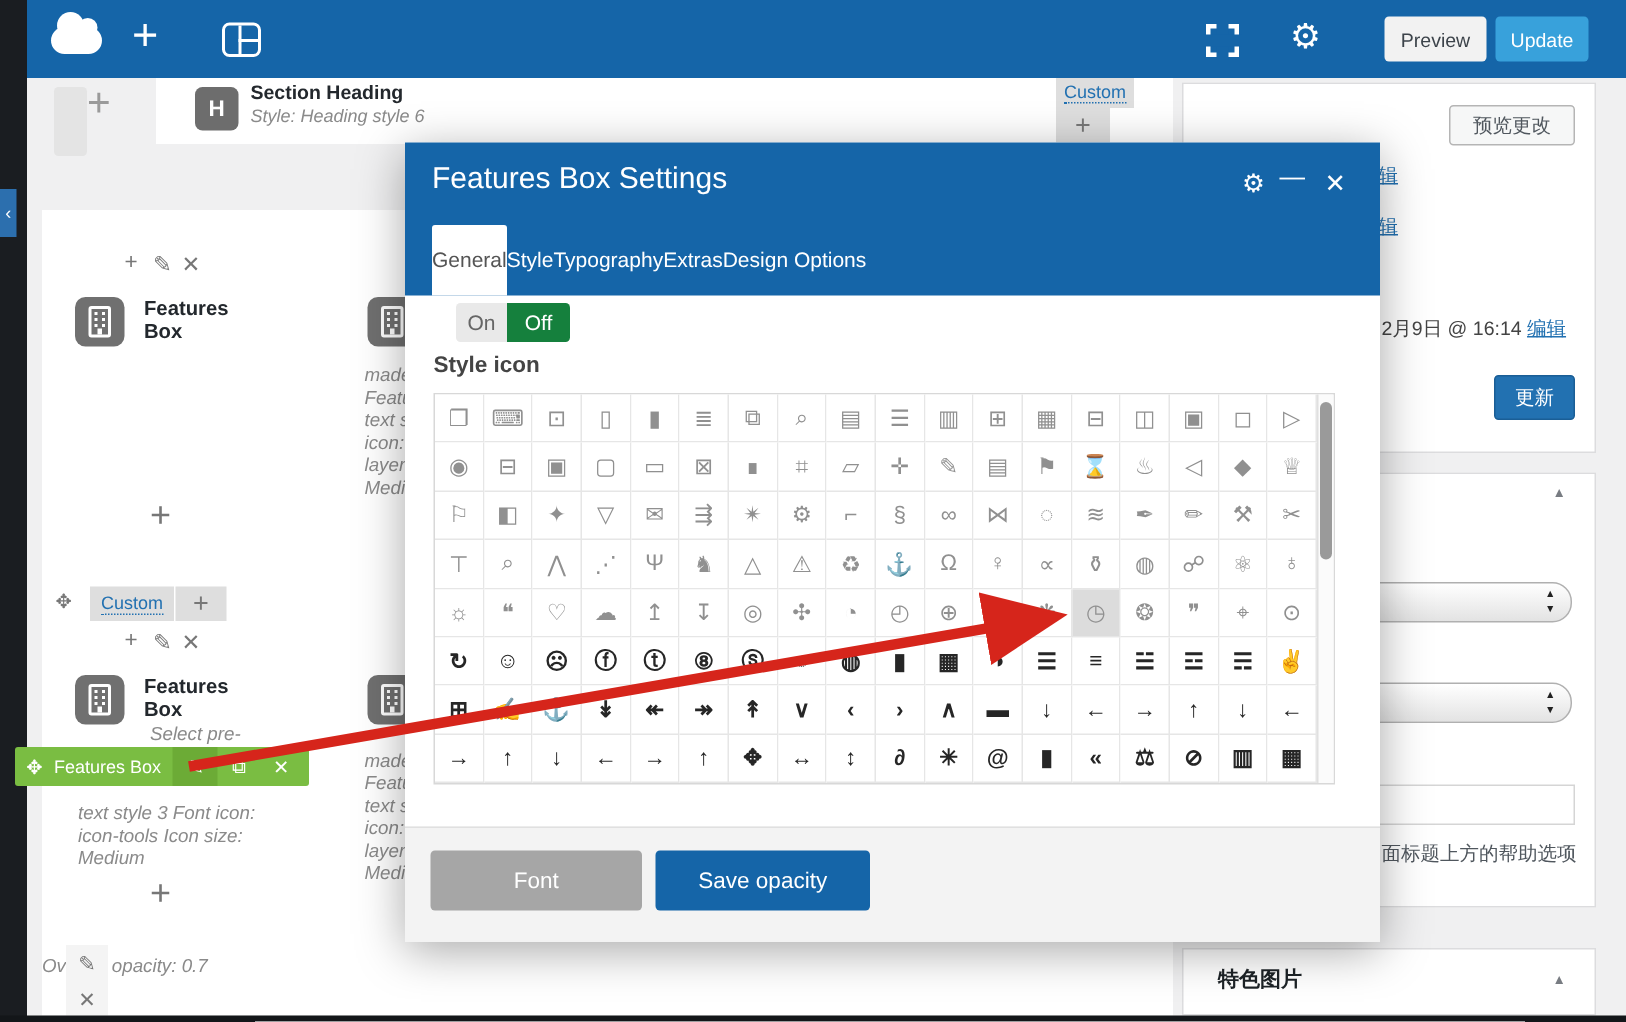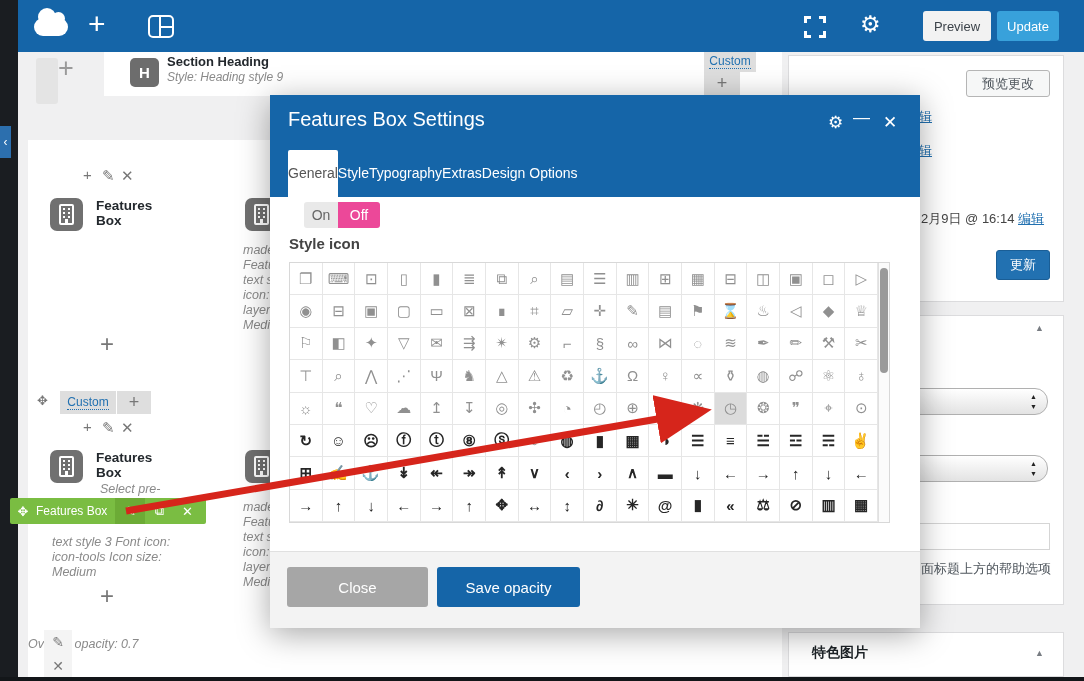--- a/index.html
+++ b/index.html
@@ -96,21 +96,21 @@
     box-shadow:0 6px 30px rgba(0,0,0,0.35); }
   .m-header { position:absolute; left:0; top:0; width:650px; height:102px; background:#1565a8; }
   .m-title { position:absolute; left:18px; top:13px; color:#fff; font-size:20px; font-weight:400; }
   .m-hicon { position:absolute; top:17px; color:#fff; font-size:17px; cursor:pointer; }
   .m-tabs { position:absolute; left:18px; top:55px; height:47px; display:flex; }
   .tab { color:#fff; font-size:14px; line-height:47px; padding:0 0; cursor:pointer; }
   .tab.active { background:#fff; color:#555; border-radius:2px 2px 0 0; }
   .toggle { position:absolute; left:34px; top:107px; display:flex; border-radius:3px; overflow:hidden; }
   .tg { height:26px; display:flex; align-items:center; justify-content:center; font-size:14px; cursor:pointer; }
   .tg-on { width:34px; background:#e9e9e9; color:#666; }
-  .tg-off { width:42px; background:#ec4899; color:#fff; }
+  .tg-off { width:42px; background:#15803d; color:#fff; }
   .fi-label { position:absolute; left:19px; top:140px; font-size:15px; font-weight:bold; color:#444; }
   .grid-wrap { position:absolute; left:19px; top:167px; width:601px; height:261px; border:1px solid #d8d8d8; display:flex; }
   .gcells { width:588px; display:grid; grid-template-columns:repeat(18,1fr); grid-auto-rows:32.4px; }
   .gcell { border-right:1px solid #e6e6e6; border-bottom:1px solid #e6e6e6; display:flex; align-items:center;
     justify-content:center; font-size:15px; color:#909090; cursor:pointer; background:#fff; overflow:hidden; }
   .gcell.dark { color:#262626; font-weight:bold; }
   .gcell.hl { background:#dcdcdc; }
   .gscroll { width:11px; border-left:1px solid #e0e0e0; background:#fbfbfb; position:relative; }
   .gthumb { position:absolute; left:1px; top:5px; width:8px; height:105px; background:#9a9a9a; border-radius:4px; cursor:pointer; }
   .m-footer { position:absolute; left:0; top:456px; width:650px; height:77px; background:#f3f3f3; border-top:1px solid #e0e0e0; }
@@ -129,21 +129,21 @@
   <div class="abs dark-strip"></div>
   <div class="abs strip-marker">
       <span>‹</span>
     </div>
 
   <div class="abs gutter-handle"></div>
   <div class="abs gutter-plus">+</div>
 
   <div class="abs hicon">H</div>
   <div class="abs sh-title">Section Heading</div>
-  <div class="abs sh-sub">Style: Heading style 9</div>
+  <div class="abs sh-sub">Style: Heading style 6</div>
 
   <div class="abs custom-tab" style="left:704px;top:50px;width:52px;height:22px;">
       <span>Custom</span>
     </div>
   <div class="abs plus-tab" style="left:704px;top:72px;width:36px;height:23px;">
       <span>+</span>
     </div>
 
   <div class="abs ctrl" style="left:83px;top:166px;">+</div>
   <div class="abs ctrl" style="left:102px;top:167px;">✎</div>
@@ -405,21 +405,21 @@
           <div class="gcell dark">⚖</div>
           <div class="gcell dark">⊘</div>
           <div class="gcell dark">▥</div>
           <div class="gcell dark">▦</div>
         </div>
       <div class="gscroll">
           <div class="gthumb"></div>
         </div>
     </div>
     <div class="m-footer">
-      <div class="btn btn-close">Close</div>
+      <div class="btn btn-close">Font</div>
       <div class="btn btn-save">Save opacity</div>
     </div>
   </div>
 
   <svg class="abs arrow-svg">
     <defs>
       <marker id="ah" markerWidth="9" markerHeight="8" refX="6" refY="3.5" orient="auto">
         <path d="M0,0 L8,3.5 L0,7 Z" fill="#d6251b"></path>
       </marker>
     </defs>

